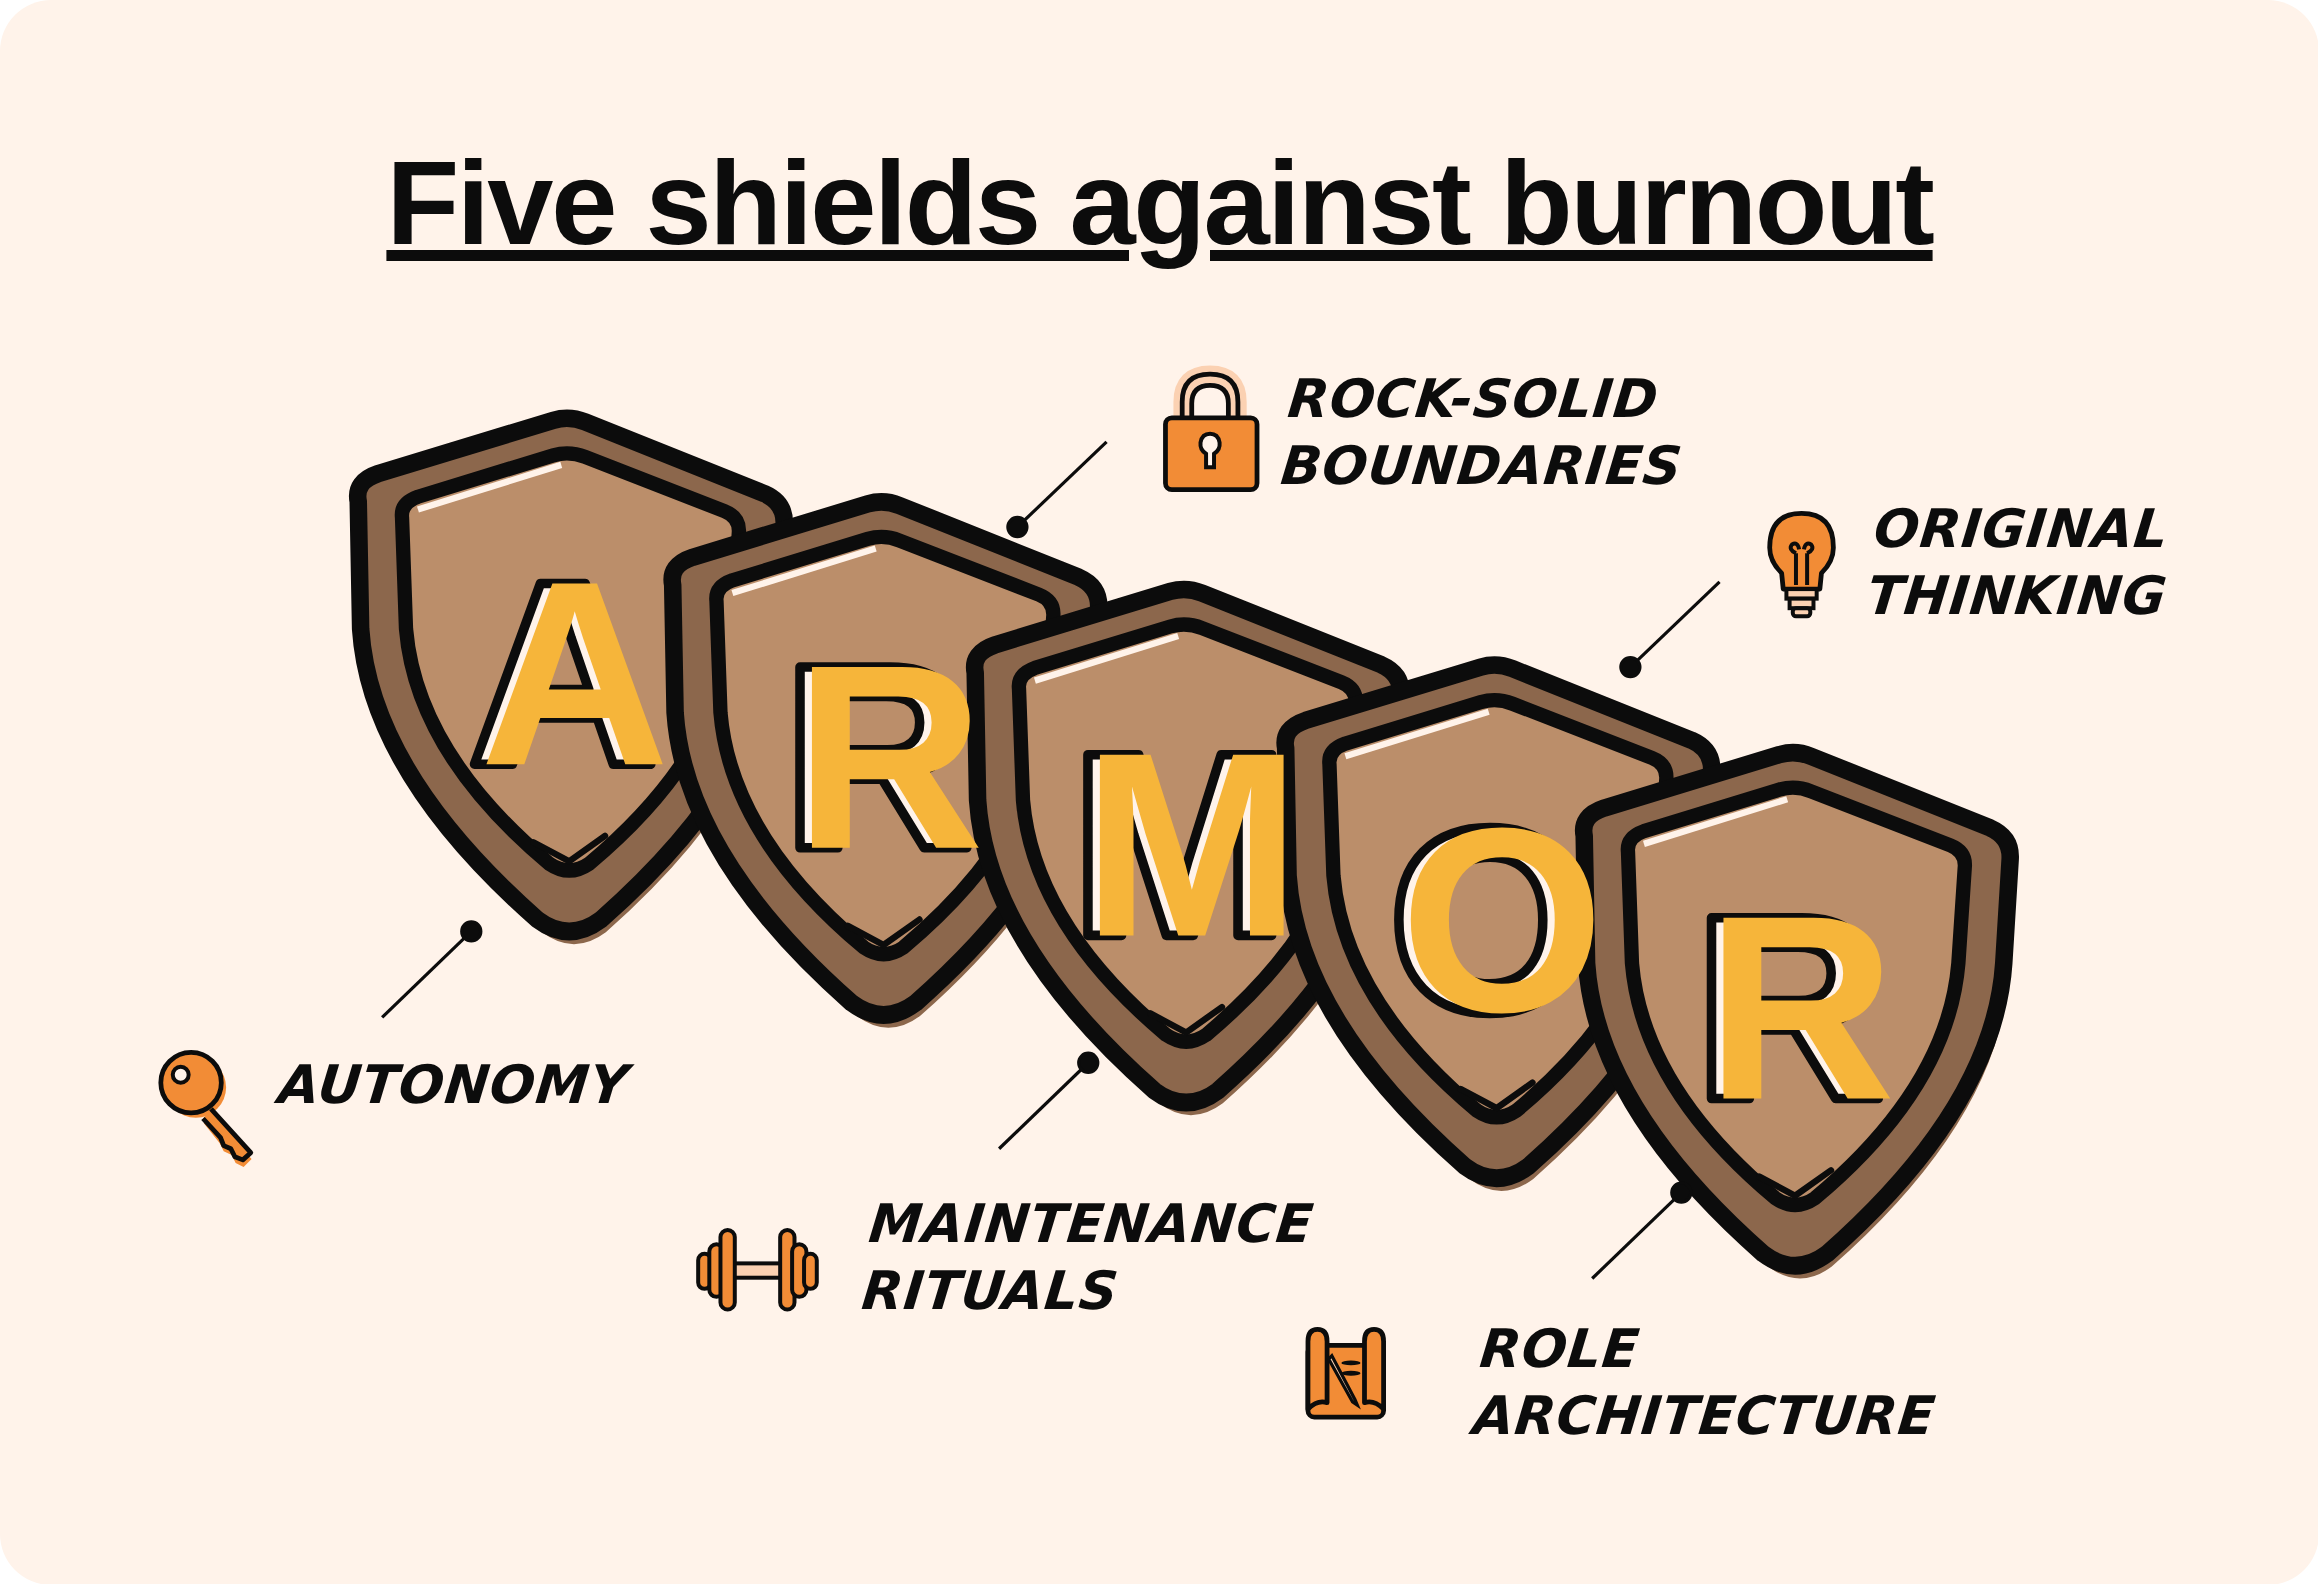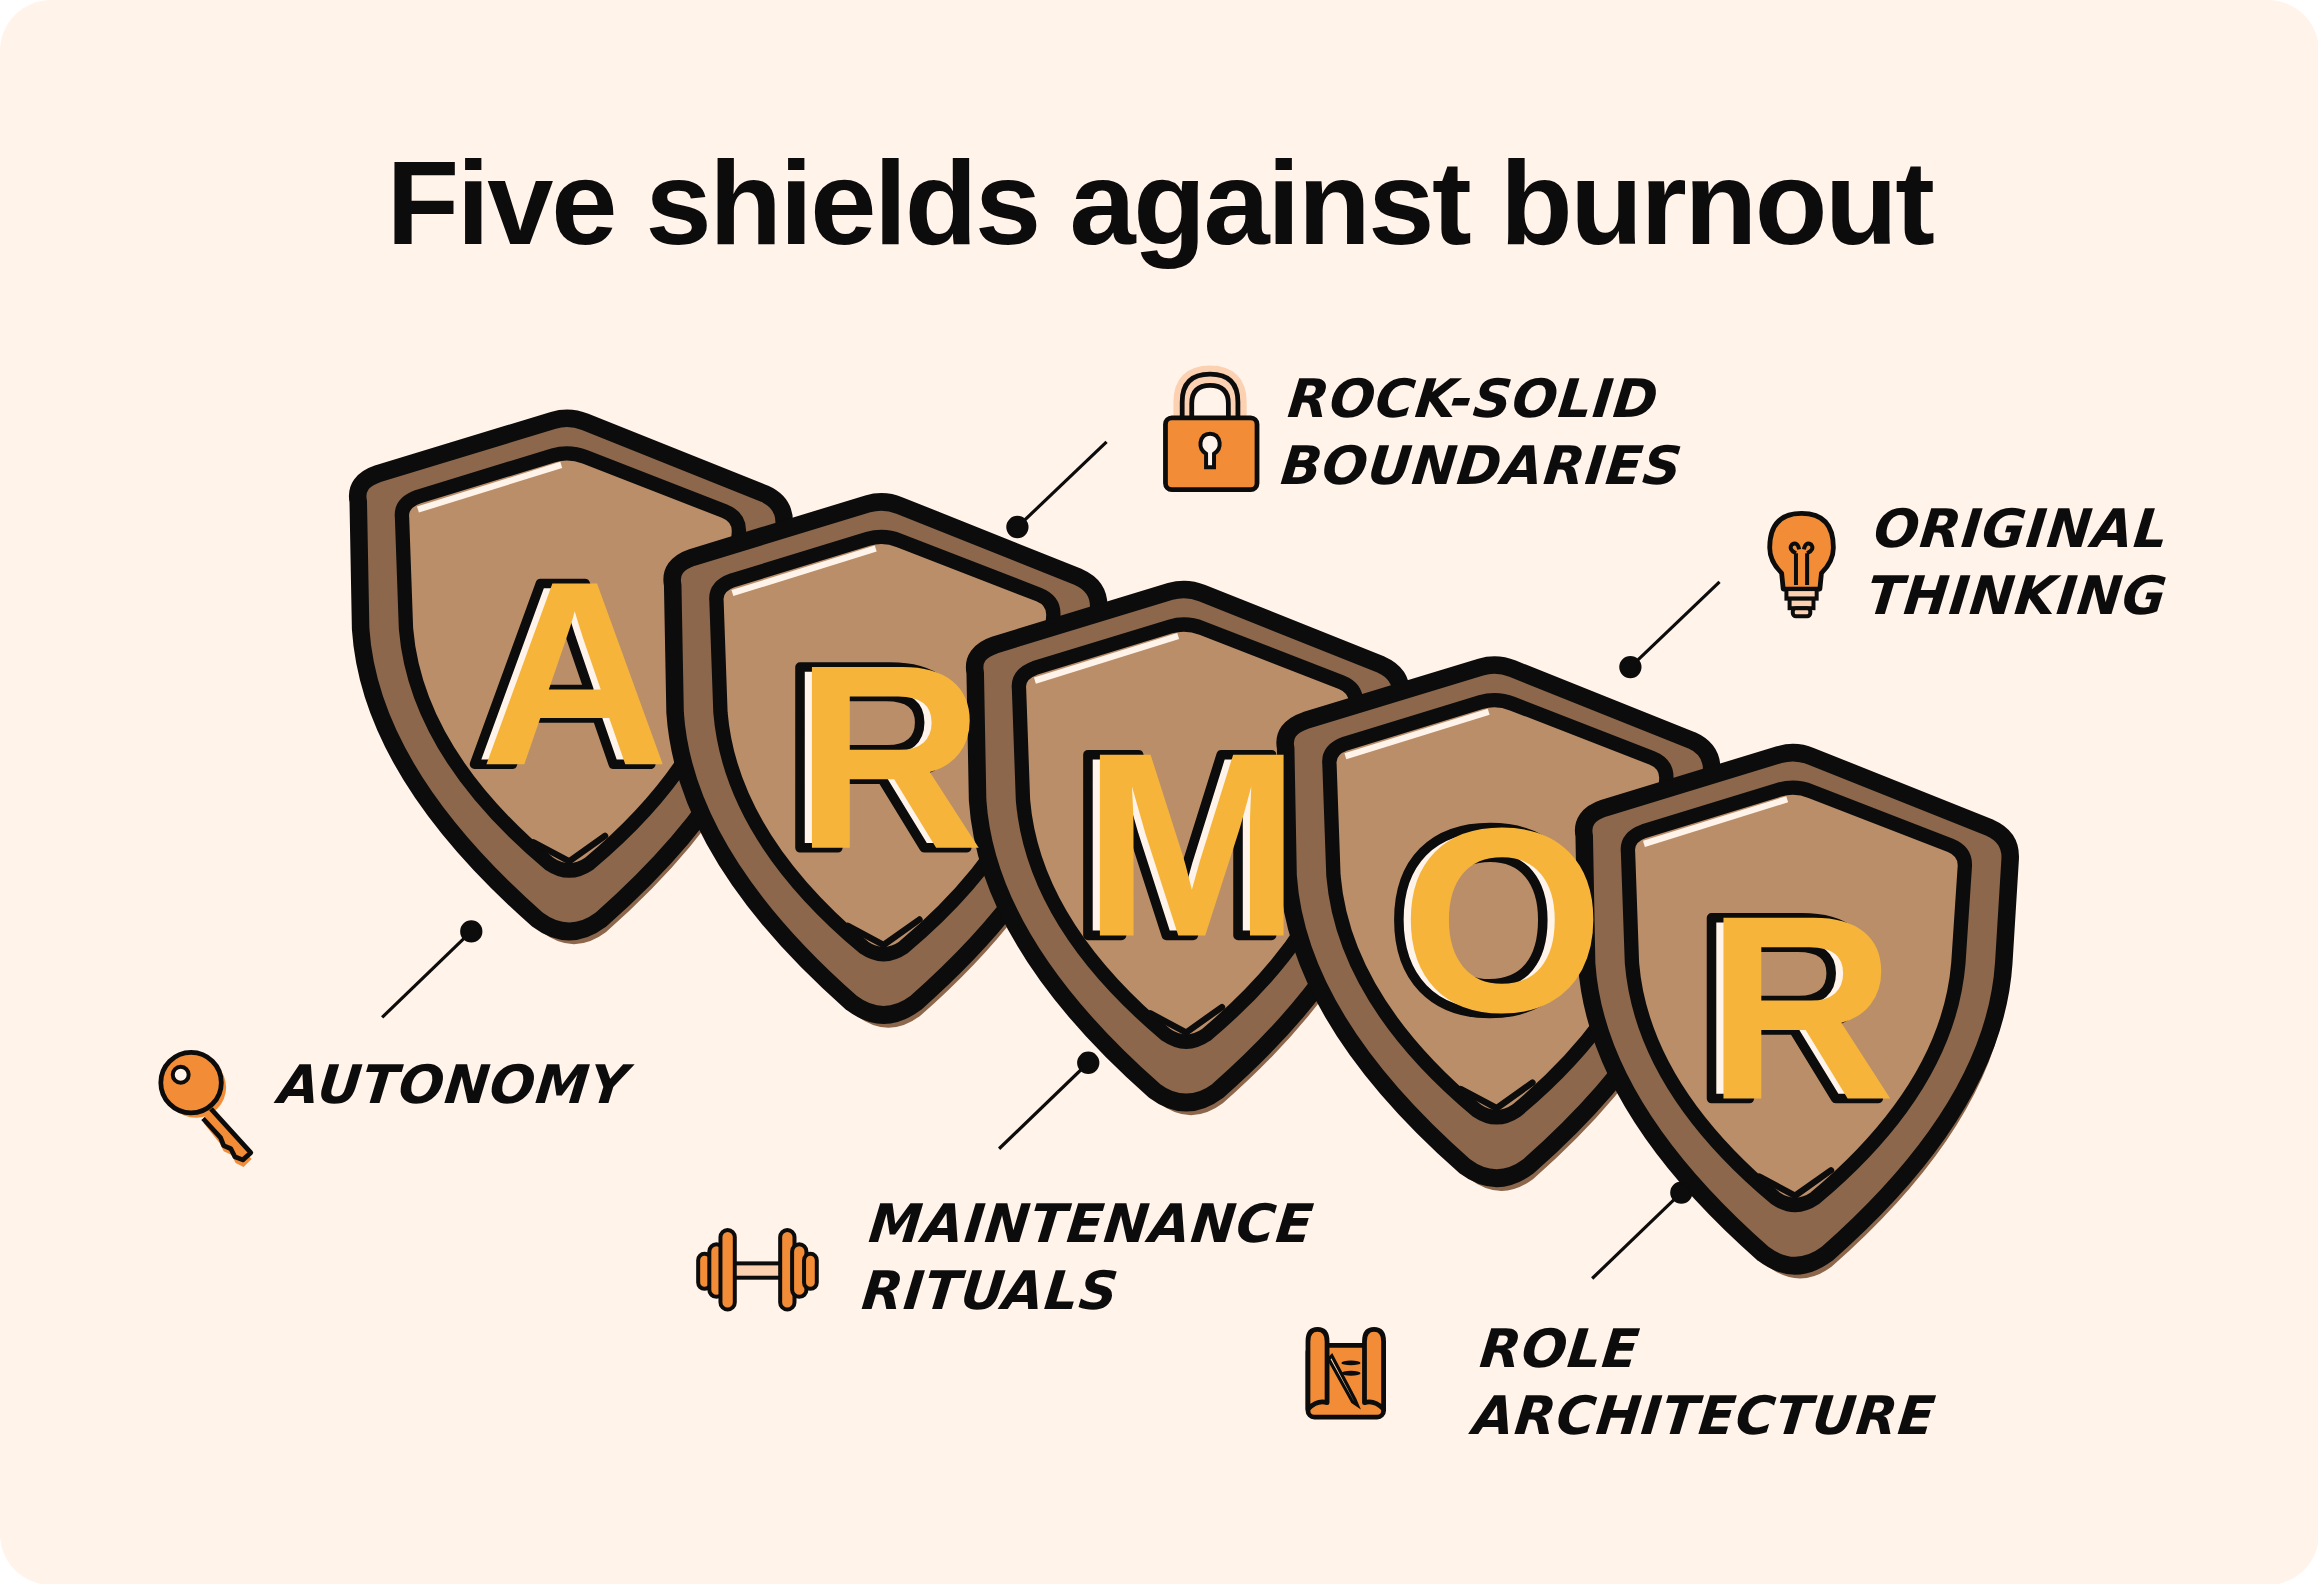--- a/index.html
+++ b/index.html
@@ -1,18 +1,18 @@
 <!DOCTYPE html>
 <html style="font-size:12.7px"><head>
 <meta charset="utf-8">
 <style>
   html,body{margin:0;padding:0;background:#ffffff;}
   body{width:2319px;height:1585px;overflow:hidden;}
   .card{position:absolute;left:0;top:0;width:2319px;height:1585px;background:#fff3ea;border-radius:51px;overflow:hidden;}
-  .title{position:absolute;left:0;top:143px;width:2319px;text-align:center;font-family:"Liberation Sans",sans-serif;font-weight:700;font-size:119px;letter-spacing:-2.4px;color:#0c0c0c;line-height:1;transform:scaleX(1.0);}
+  .title{position:absolute;left:0;top:143px;width:2319px;text-align:center;font-family:"Liberation Sans",sans-serif;font-weight:700;font-size:119px;letter-spacing:-2.4px;color:#0c0c0c;line-height:1;transform:scaleX(1.0);text-decoration:underline;}
   svg.art{position:absolute;left:0;top:0;}
   .label{position:absolute;font-family:"DejaVu Sans",sans-serif;font-weight:700;font-style:italic;font-size:53px;line-height:67px;color:#0c0c0c;letter-spacing:0.8px;text-transform:uppercase;transform:skewX(-6deg);}
 </style>
 </head>
 <body>
 
 <div class="card">
 
   <div class="title">Five shields against burnout</div>
 

